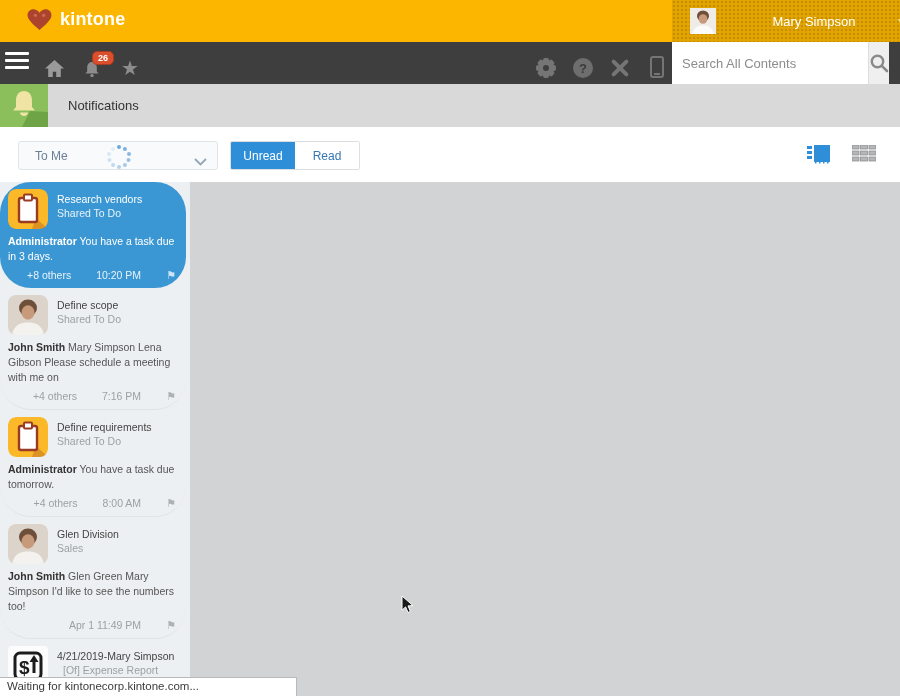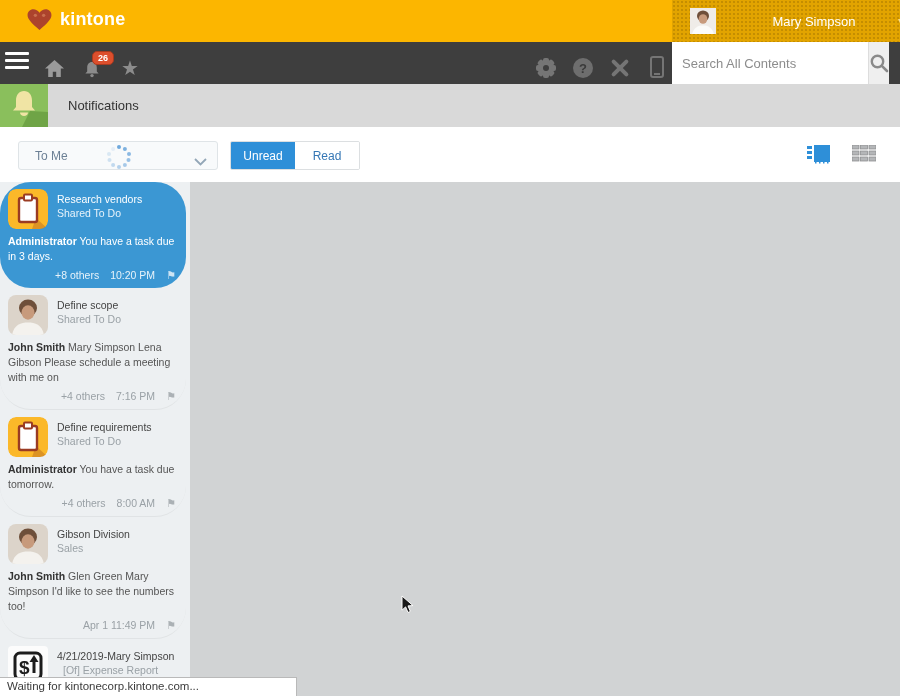--- a/index.html
+++ b/index.html
@@ -76,21 +76,21 @@
   .list-panel { width:190px; background:#EDF0F2; display:flex; flex-direction:column; }
   .n-item { width:186px; padding:7px 8px 5px 8px; border-bottom:1px solid #E0E3E5; background:#EDF0F2; cursor:pointer;border-radius:31px; }
   .n-item.selected { background:#3B97D3; border-bottom:none; }
   .n-head { display:flex; gap:9px; margin-bottom:5px; }
   .n-ic { width:40px; height:40px; flex:0 0 auto; border-radius:8px; overflow:hidden; }
   .n-titles { padding-top:3px; }
   .n-title { font-size:10.5px; color:#444; line-height:14px; }
   .n-sub { font-size:10.5px; color:#9AA1A6; line-height:14px; }
   .n-msg { font-size:10.5px; color:#555; line-height:15px; margin-bottom:3px; }
   .n-msg b { color:#333; }
-  .n-meta { display:flex; justify-content:flex-end; align-items:center; gap:11px; font-size:10.5px;
+  .n-meta { display:flex; justify-content:flex-end; align-items:center; gap:25px; font-size:10.5px;
     color:#9AA1A6; line-height:16px; padding-right:2px; }
   .flag-icon { font-size:11px; color:#ABB1B5; }
   .n-item.selected .n-title, .n-item.selected .n-sub, .n-item.selected .n-msg, .n-item.selected .n-msg b,
   .n-item.selected .n-meta { color:#fff; }
   .n-item.selected .n-sub, .n-item.selected .n-meta { color:rgba(255,255,255,.88); }
   .n-item.selected .flag-icon { color:rgba(255,255,255,.75); }
   .list-filler { flex:1; background:#EDF0F2; }
   .main-area { flex:1; background:#D1D3D4; position:relative; }
   .cursor { position:absolute; left:211px; top:413px; }
 
@@ -335,21 +335,21 @@
       <div class="n-head">
         <div class="n-ic">
           <svg width="40" height="40" viewBox="0 0 40 40">
               <rect width="40" height="40" fill="#DCD4CA"></rect>
             <ellipse cx="20" cy="13" rx="9" ry="8.5" fill="#6E4F3A"></ellipse>
             <ellipse cx="20" cy="17.5" rx="6.5" ry="7.2" fill="#C79A7C"></ellipse>
             <path d="M4 40 C6 29.5 13 27.5 20 27.5 C27 27.5 34 29.5 36 40 Z" fill="#F4F2EE"></path>
             </svg>
         </div>
         <div class="n-titles">
-          <div class="n-title">Gibson Division</div>
+          <div class="n-title">Glen Division</div>
           <div class="n-sub">Sales</div>
         </div>
       </div>
       <div class="n-msg">
         <b>John Smith</b> <span>Glen Green Mary Simpson I'd like to see the numbers too!</span>
       </div>
       <div class="n-meta">
         <span></span>
         <span>Apr 1 11:49 PM</span>
         <span class="flag-icon">⚑</span>

